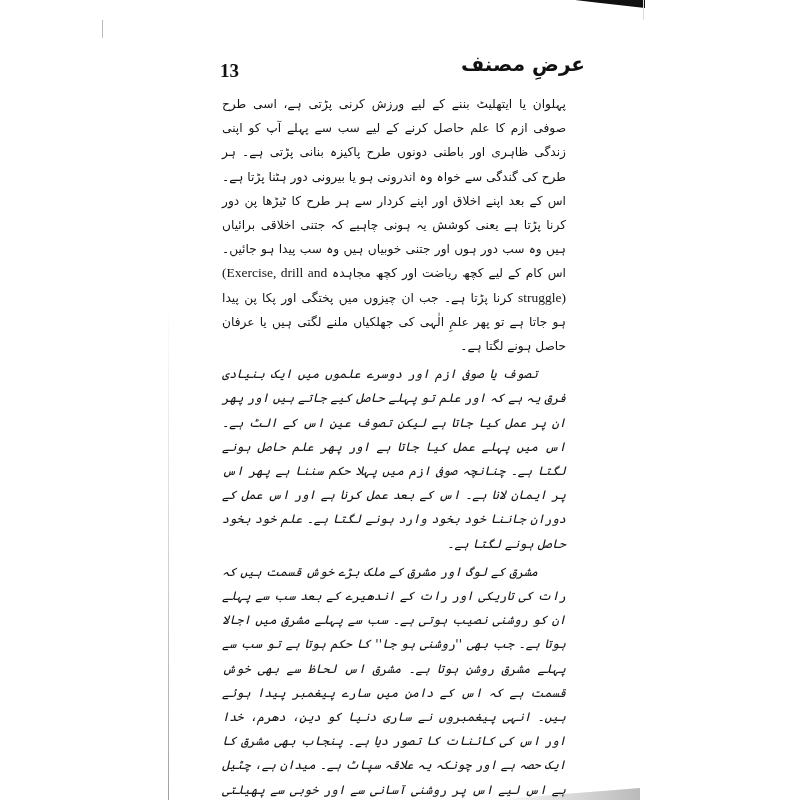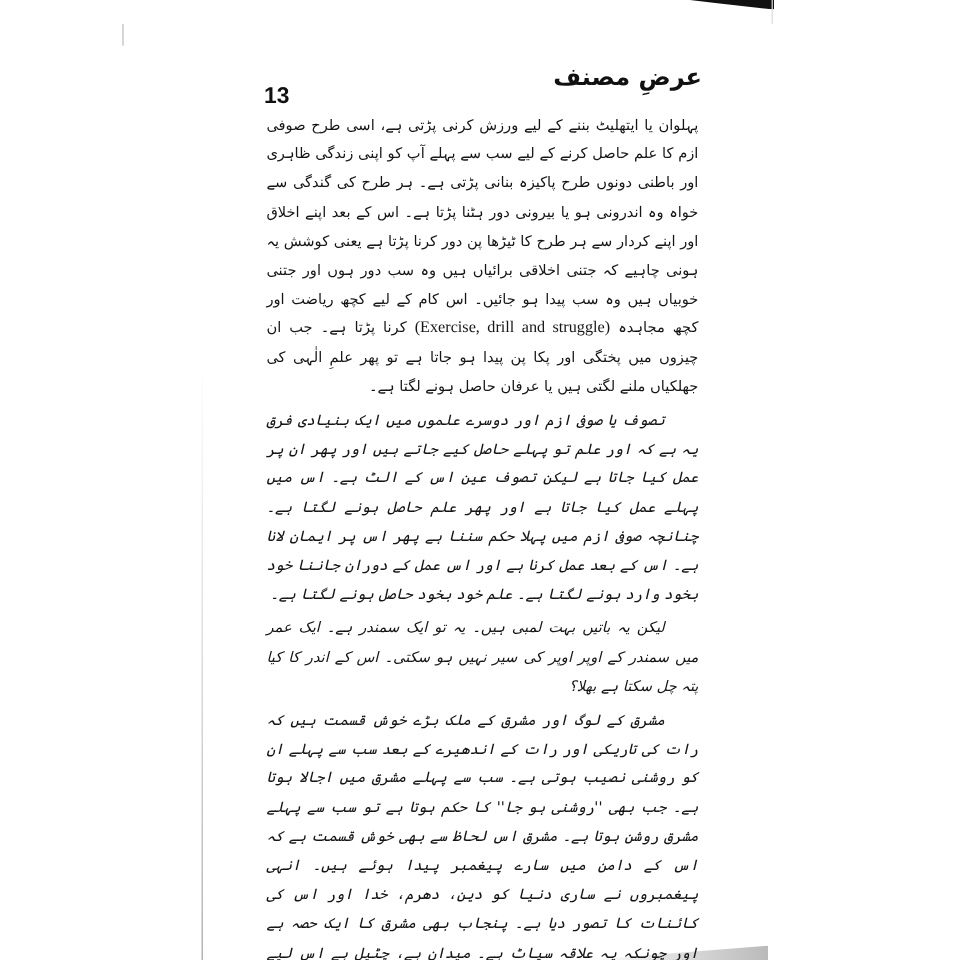--- a/index.html
+++ b/index.html
@@ -60,22 +60,22 @@
     .header {
       position: absolute;
       left: 215px;
       top: 50px;
       width: 370px;
       height: 60px;
     }
     .page-number {
       position: absolute;
       left: 5px;
-      top: 20px;
-      font-family: Liberation Sans, sans-serif;
+      top: 10px;
+      font-family: Liberation Serif, serif;
       font-weight: bold;
       font-size: 19px;
       color: #111;
     }
     .running-title {
       position: absolute;
       right: 0;
       top: 2px;
       font-family: "DejaVu Sans", sans-serif;
       font-size: 20px;
@@ -90,21 +90,21 @@
       width: 360px;
       direction: rtl;
       text-align: justify;
       text-align-last: right;
       font-family: "DejaVu Sans", sans-serif;
       font-size: 12.2px;
       line-height: 24.2px;
       color: #151515;
     }
     .content p {
-      margin: 0 0 4px 0;
+      margin: 0 16px 4px 0;
     }
     .content p.indent {
       text-indent: 28px;
       font-style: italic;
     }
     .content .latin {
       direction: ltr;
       unicode-bidi: embed;
       font-family: "Liberation Serif", serif;
       font-size: 13.5px;
@@ -124,16 +124,15 @@
   <span class="running-title">عرضِ مصنف</span>
 </div>
 
 <div class="content">
   <p>
     <span>پہلوان یا ایتھلیٹ بننے کے لیے ورزش کرنی پڑتی ہے، اسی طرح صوفی ازم کا علم حاصل کرنے کے لیے سب سے پہلے آپ کو اپنی زندگی ظاہری اور باطنی دونوں طرح پاکیزہ بنانی پڑتی ہے۔ ہر طرح کی گندگی سے خواہ وہ اندرونی ہو یا بیرونی دور ہٹنا پڑتا ہے۔ اس کے بعد اپنے اخلاق اور اپنے کردار سے ہر طرح کا ٹیڑھا پن دور کرنا پڑتا ہے یعنی کوشش یہ ہونی چاہیے کہ جتنی اخلاقی برائیاں ہیں وہ سب دور ہوں اور جتنی خوبیاں ہیں وہ سب پیدا ہو جائیں۔ اس کام کے لیے کچھ ریاضت اور کچھ مجاہدہ</span>
     <span class="latin">(Exercise, drill and struggle)</span>
     <span> کرنا پڑتا ہے۔ جب ان چیزوں میں پختگی اور پکا پن پیدا ہو جاتا ہے تو پھر علمِ الٰہی کی جھلکیاں ملنے لگتی ہیں یا عرفان حاصل ہونے لگتا ہے۔</span>
   </p>
   <p class="indent">تصوف یا صوفی ازم اور دوسرے علموں میں ایک بنیادی فرق یہ ہے کہ اور علم تو پہلے حاصل کیے جاتے ہیں اور پھر ان پر عمل کیا جاتا ہے لیکن تصوف عین اس کے الٹ ہے۔ اس میں پہلے عمل کیا جاتا ہے اور پھر علم حاصل ہونے لگتا ہے۔ چنانچہ صوفی ازم میں پہلا حکم سننا ہے پھر اس پر ایمان لانا ہے۔ اس کے بعد عمل کرنا ہے اور اس عمل کے دوران جاننا خود بخود وارد ہونے لگتا ہے۔ علم خود بخود حاصل ہونے لگتا ہے۔</p>
-  <p class="indent">لیکن یہ باتیں بہت لمبی ہیں۔ یہ تو ایک سمندر ہے۔ ایک عمر میں سمندر کے اوپر اوپر کی سیر نہیں ہو سکتی۔ اس کے اندر کا کیا پتہ چل سکتا ہے بھلا؟</p>
   <p class="indent">مشرق کے لوگ اور مشرق کے ملک بڑے خوش قسمت ہیں کہ رات کی تاریکی اور رات کے اندھیرے کے بعد سب سے پہلے ان کو روشنی نصیب ہوتی ہے۔ سب سے پہلے مشرق میں اجالا ہوتا ہے۔ جب بھی ''روشنی ہو جا'' کا حکم ہوتا ہے تو سب سے پہلے مشرق روشن ہوتا ہے۔ مشرق اس لحاظ سے بھی خوش قسمت ہے کہ اس کے دامن میں سارے پیغمبر پیدا ہوئے ہیں۔ انہی پیغمبروں نے ساری دنیا کو دین، دھرم، خدا اور اس کی کائنات کا تصور دیا ہے۔ پنجاب بھی مشرق کا ایک حصہ ہے اور چونکہ یہ علاقہ سپاٹ ہے۔ میدان ہے، چٹیل ہے اس لیے اس پر روشنی آسانی سے اور خوبی سے پھیلتی ہے۔ اس روشنی نے پنجاب کو بڑے صوفی، بڑے سنت سادھ، بڑے بزرگ اور بڑے مرشد دیے ہیں۔ ان لوگوں کی تعلیم سے نہ صرف یہاں کے لوگوں کی روحانی اور ایمانی زندگی تر و تازہ ہو رہی ہے بلکہ ان کو دنیا اور دین کے کاروبار میں بھی بڑی بلندیاں ملی ہیں۔</p>
 
 </div>
 
 </body></html>

